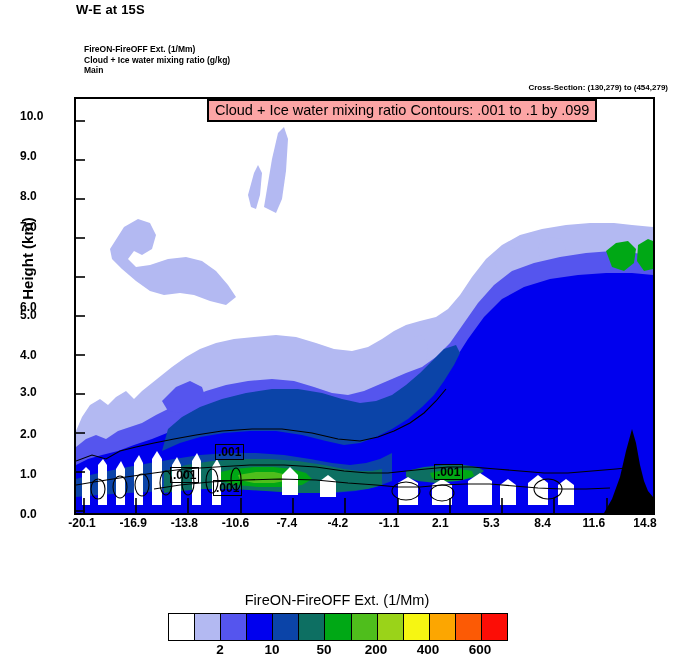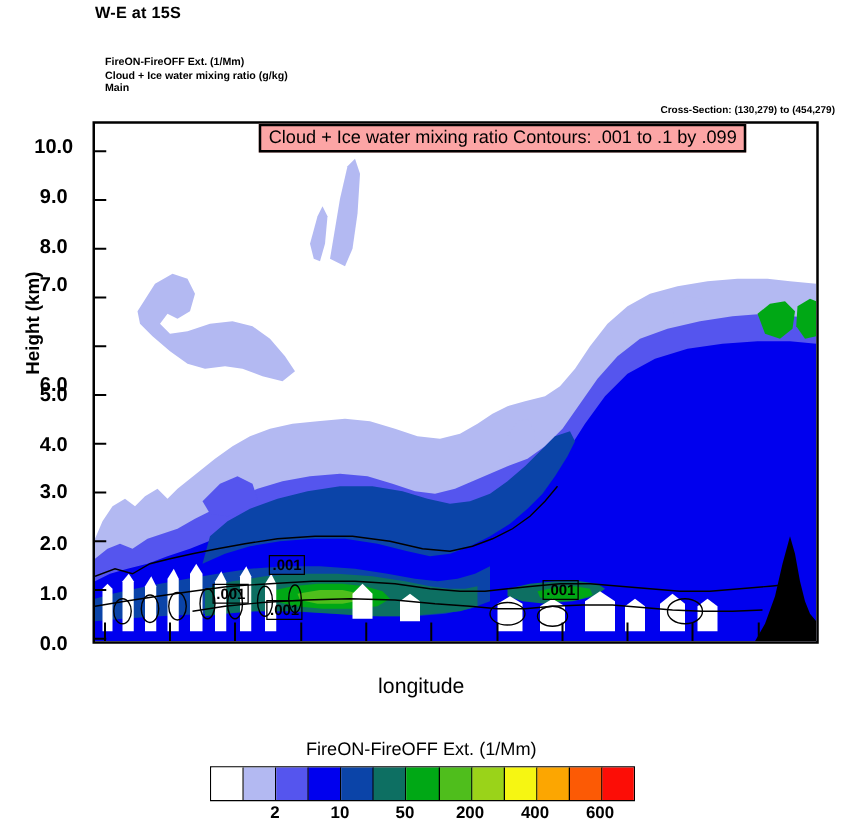--- a/index.html
+++ b/index.html
@@ -8,21 +8,21 @@
 
   .hdr-title{position:absolute;left:76px;top:2px;font-size:13px;font-weight:bold;letter-spacing:.2px;}
   .hdr-right{position:absolute;right:6px;top:2px;text-align:right;font-size:8.5px;font-weight:bold;line-height:11px;}
   .annot{position:absolute;left:84px;top:44px;font-size:8.5px;font-weight:bold;line-height:10.5px;}
   .xsec{position:absolute;right:6px;top:83px;font-size:8px;font-weight:bold;}
 
   .ylabel{position:absolute;left:-33px;top:250px;width:120px;text-align:center;
           font-size:15px;font-weight:bold;transform:rotate(-90deg);}
   .xlabel{position:absolute;left:0;top:539px;width:674px;text-align:center;font-size:17px;}
 
-  .ytick{position:absolute;right:0;font-size:16px;font-weight:bold;text-align:center;
+  .ytick{position:absolute;right:0;font-size:12px;font-weight:bold;text-align:left;
          width:46px;transform:translateY(-8px);}
   .yticks{position:absolute;left:20px;top:0;width:46px;height:667px;}
   .xticks{position:absolute;left:0;top:516px;width:674px;height:20px;}
   .xtick{position:absolute;font-size:12px;font-weight:bold;text-align:center;
          width:60px;transform:translateX(-30px);}
 
   .plotbox{position:absolute;left:74px;top:97px;width:581px;height:418px;
            border:2px solid #000;box-sizing:border-box;background:#fff;overflow:hidden;}
   .plot-svg{position:absolute;left:0;top:0;}
 
@@ -217,21 +217,34 @@
     </svg>
   </div>
 
   <div class="ctitle">Cloud + Ice water mixing ratio Contours: .001 to .1 by .099</div>
 
   <div class="clabel" style="left:215px;top:444px;">.001</div>
   <div class="clabel" style="left:170px;top:467px;">.001</div>
   <div class="clabel" style="left:213px;top:480px;">.001</div>
   <div class="clabel" style="left:434px;top:464px;">.001</div>
 
-  <div class="xlabel">longitude</div>
+  <div class="xticks">
+      <div class="xtick" style="left: 82px;">-20.1</div>
+      <div class="xtick" style="left: 133.182px;">-16.9</div>
+      <div class="xtick" style="left: 184.364px;">-13.8</div>
+      <div class="xtick" style="left: 235.545px;">-10.6</div>
+      <div class="xtick" style="left: 286.727px;">-7.4</div>
+      <div class="xtick" style="left: 337.909px;">-4.2</div>
+      <div class="xtick" style="left: 389.091px;">-1.1</div>
+      <div class="xtick" style="left: 440.273px;">2.1</div>
+      <div class="xtick" style="left: 491.455px;">5.3</div>
+      <div class="xtick" style="left: 542.636px;">8.4</div>
+      <div class="xtick" style="left: 593.818px;">11.6</div>
+      <div class="xtick" style="left: 645px;">14.8</div>
+    </div>
 
   <div class="cb-title">FireON-FireOFF Ext.  (1/Mm)</div>
   <div class="cbar">
       <div class="cbsw" style="background: rgb(255, 255, 255);"></div>
       <div class="cbsw" style="background: rgb(179, 185, 242);"></div>
       <div class="cbsw" style="background: rgb(85, 85, 238);"></div>
       <div class="cbsw" style="background: rgb(0, 0, 238);"></div>
       <div class="cbsw" style="background: rgb(11, 68, 168);"></div>
       <div class="cbsw" style="background: rgb(13, 111, 98);"></div>
       <div class="cbsw" style="background: rgb(0, 168, 21);"></div>

